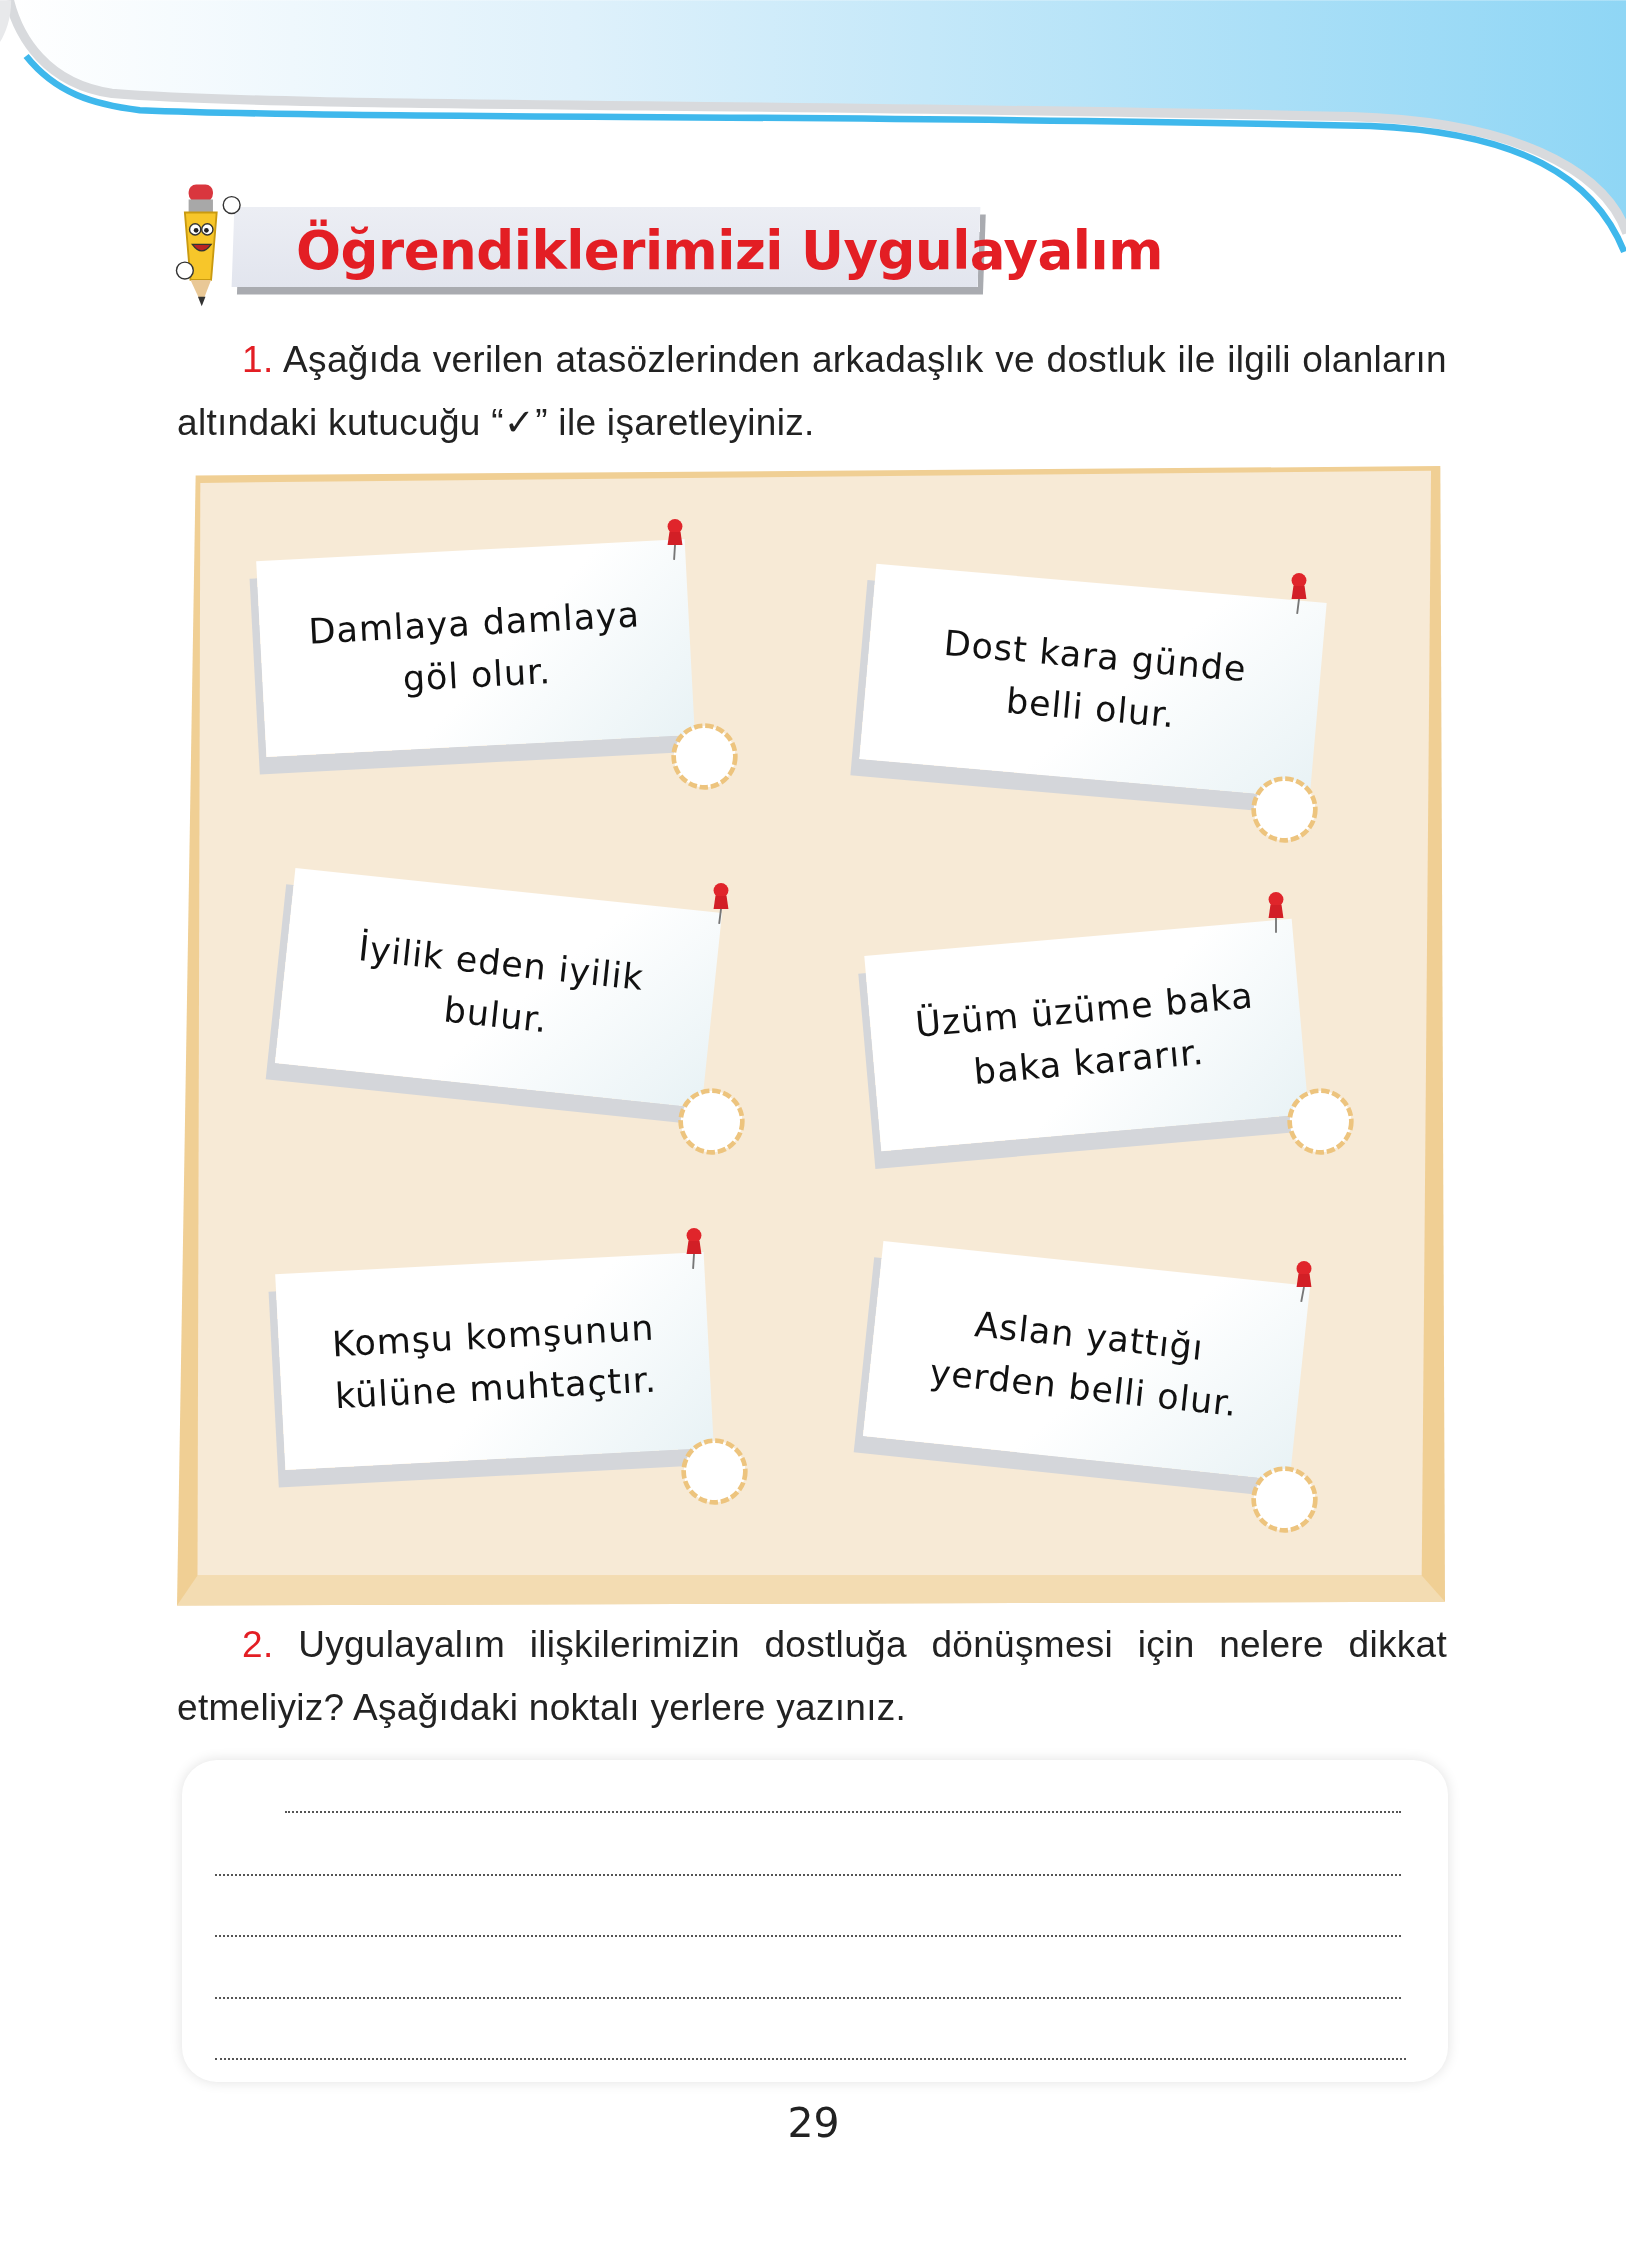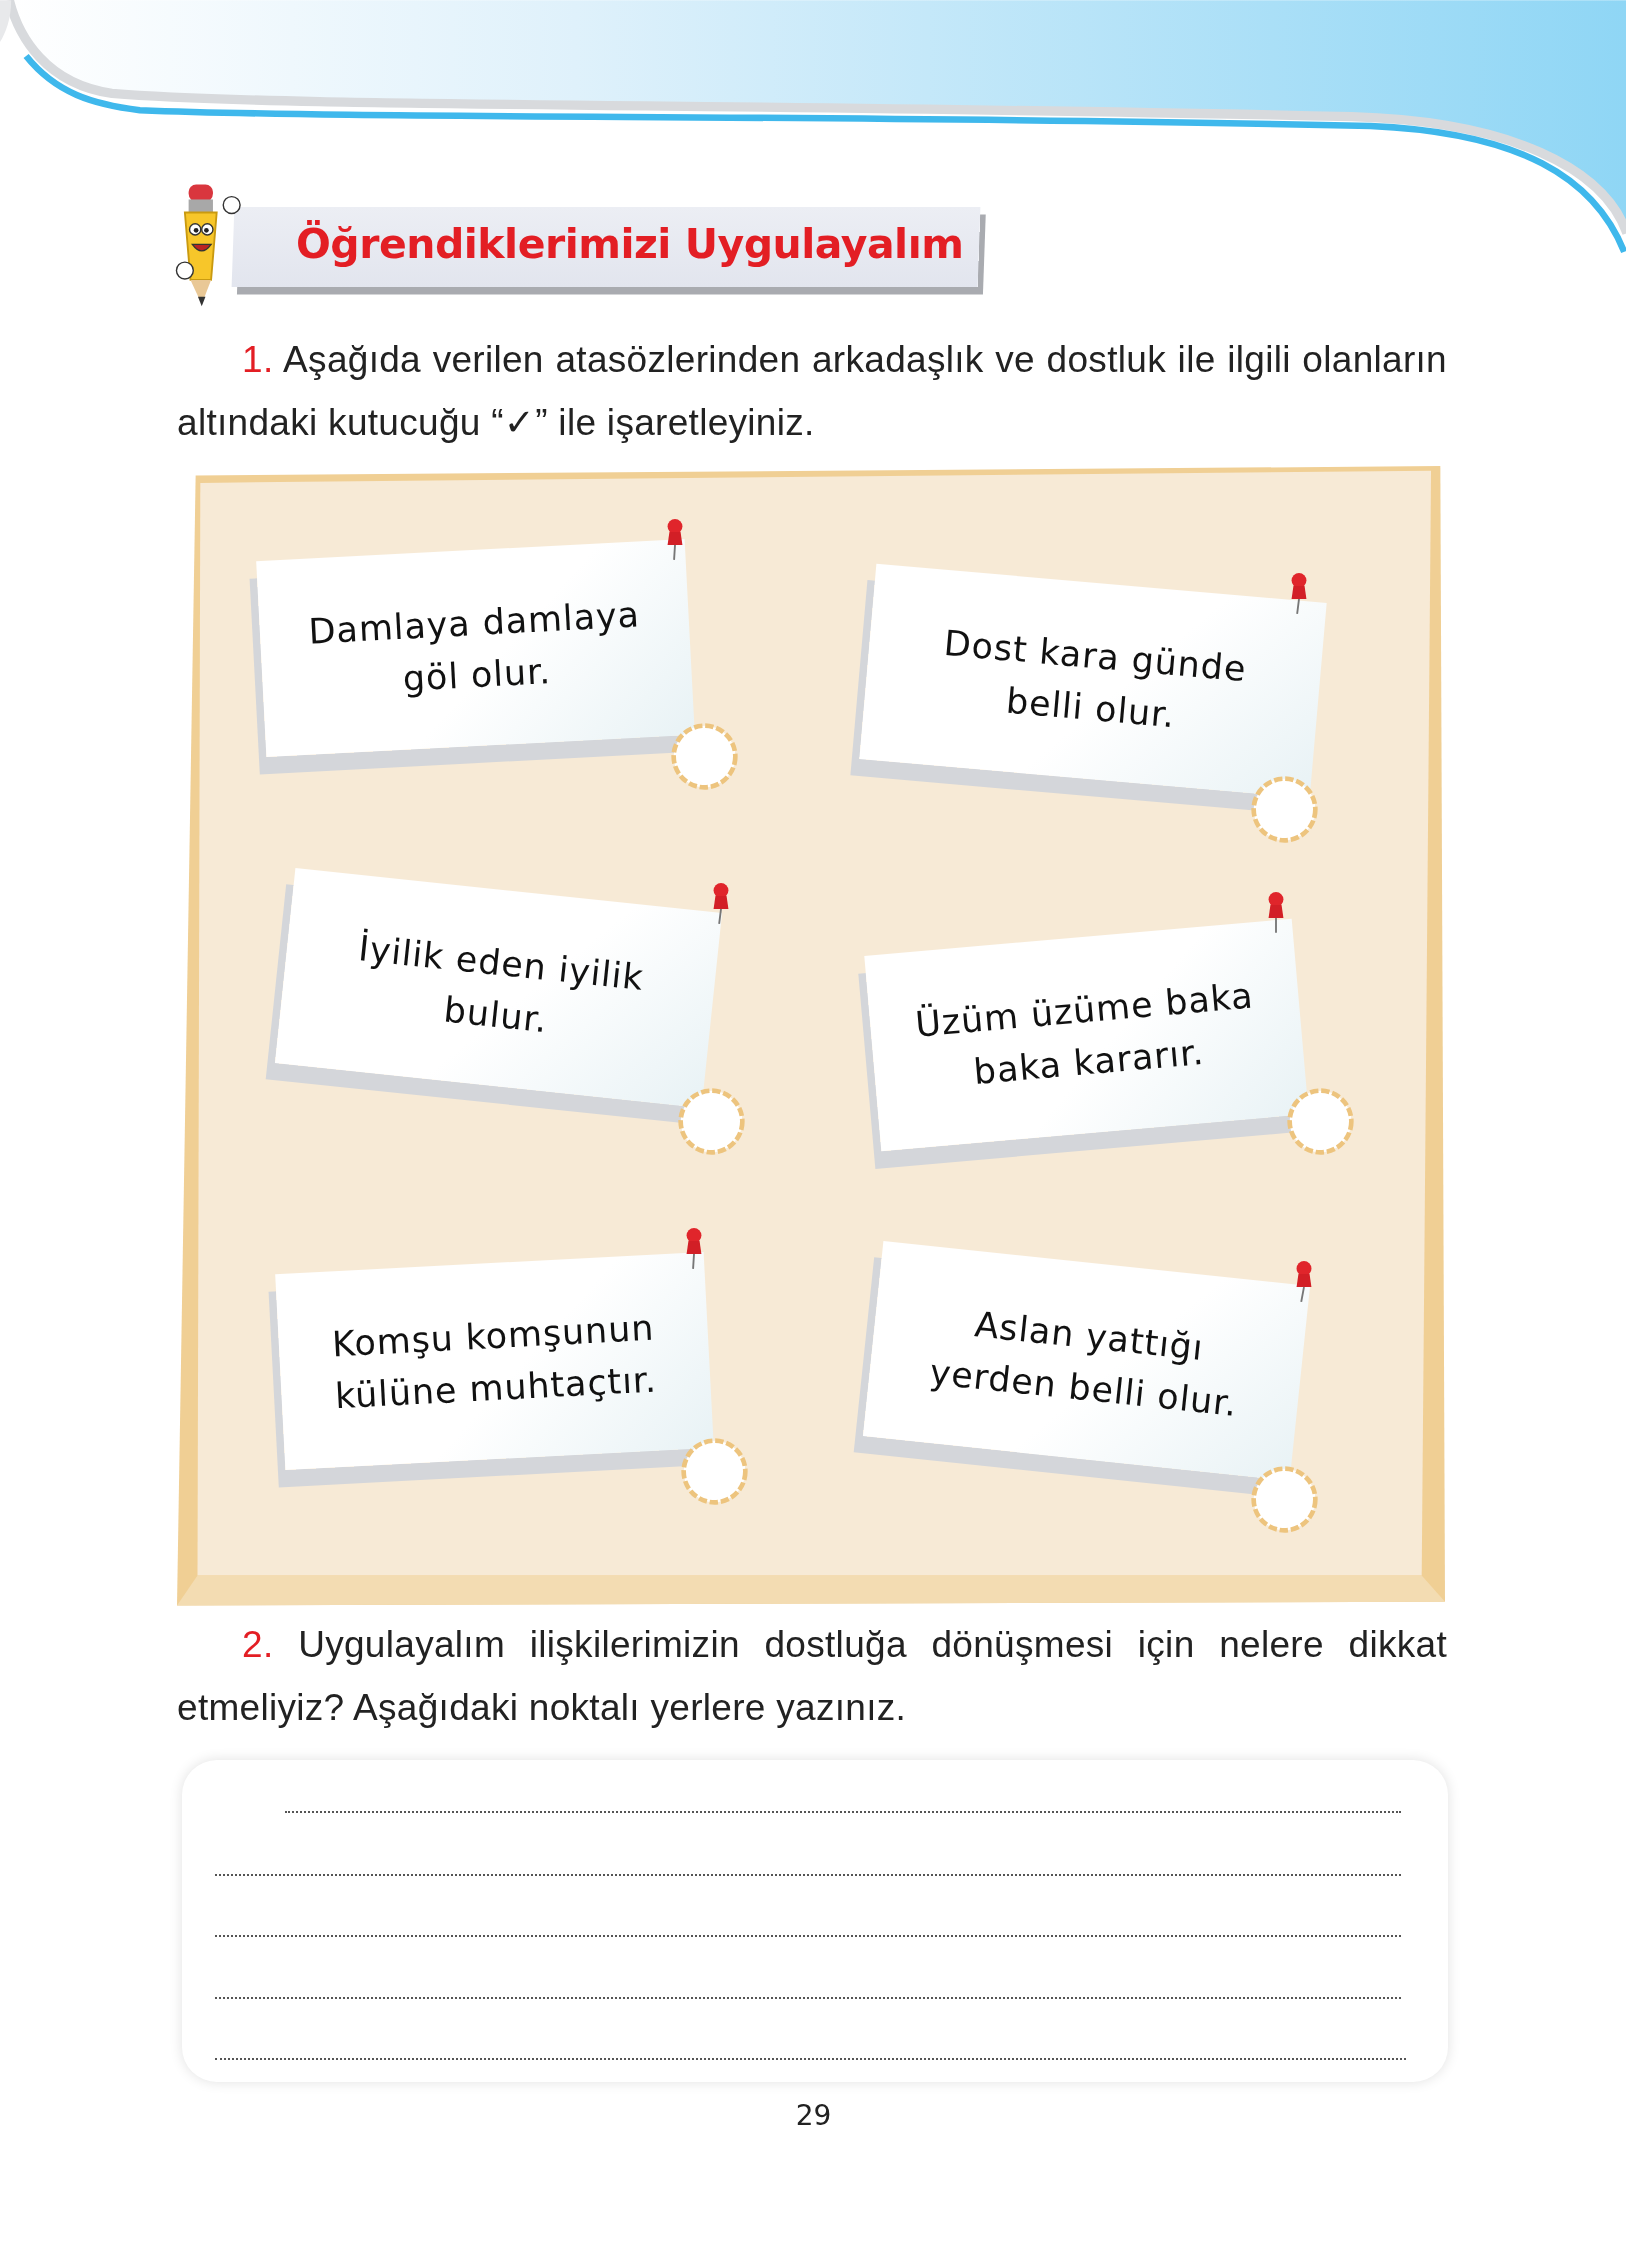--- a/index.html
+++ b/index.html
@@ -15,21 +15,21 @@
   #header-wave { left:0; top:0; width:1627px; height:280px; }
 
   
   .banner {
     left:233px; top:207px; width:746px; height:80px;
     background:linear-gradient(#eceef4,#e2e5ee);
     transform:skewX(-2deg);
     box-shadow:5.6px 7.5px 0 #a9abb0;
   }
   .banner-title {
-    left:296px; top:220px; font-size:41px; font-weight:bold;
+    left:296px; top:220px; font-size:53px; font-weight:bold;
     color:#e31e24; letter-spacing:-0.5px;
     font-family:"DejaVu Sans", sans-serif;
   }
   #pencil { left:168px; top:177px; width:103px; height:131px; }
 
   
   .qtext {
     left:177px; width:1270px; font-size:37px; line-height:63px;
     text-align:justify; text-align-last:left; color:#222;
     font-family:Liberation Sans, sans-serif; letter-spacing:0.3px;
@@ -60,21 +60,21 @@
     background:#fff; border-radius:35px;
     box-shadow:0 0 13px rgba(0,0,0,0.12);
   }
   .dotline {
     position:absolute; height:0;
     border-bottom:2.8px dotted #555;
   }
 
   .page-number {
     left:0; width:1627px; top:2099px; text-align:center;
-    font-size:28px; color:#222; font-family:"DejaVu Sans", sans-serif;
+    font-size:41px; color:#222; font-family:"DejaVu Sans", sans-serif;
   }
 </style>
 </head>
 <body>
 
 <svg id="header-wave" class="abs" viewBox="0 0 1745 300">
   <defs>
     <linearGradient id="wg" x1="0" x2="1" y1="0" y2="0">
       <stop offset="0" stop-color="#ffffff"></stop>
       <stop offset="0.35" stop-color="#dff1fb"></stop>

